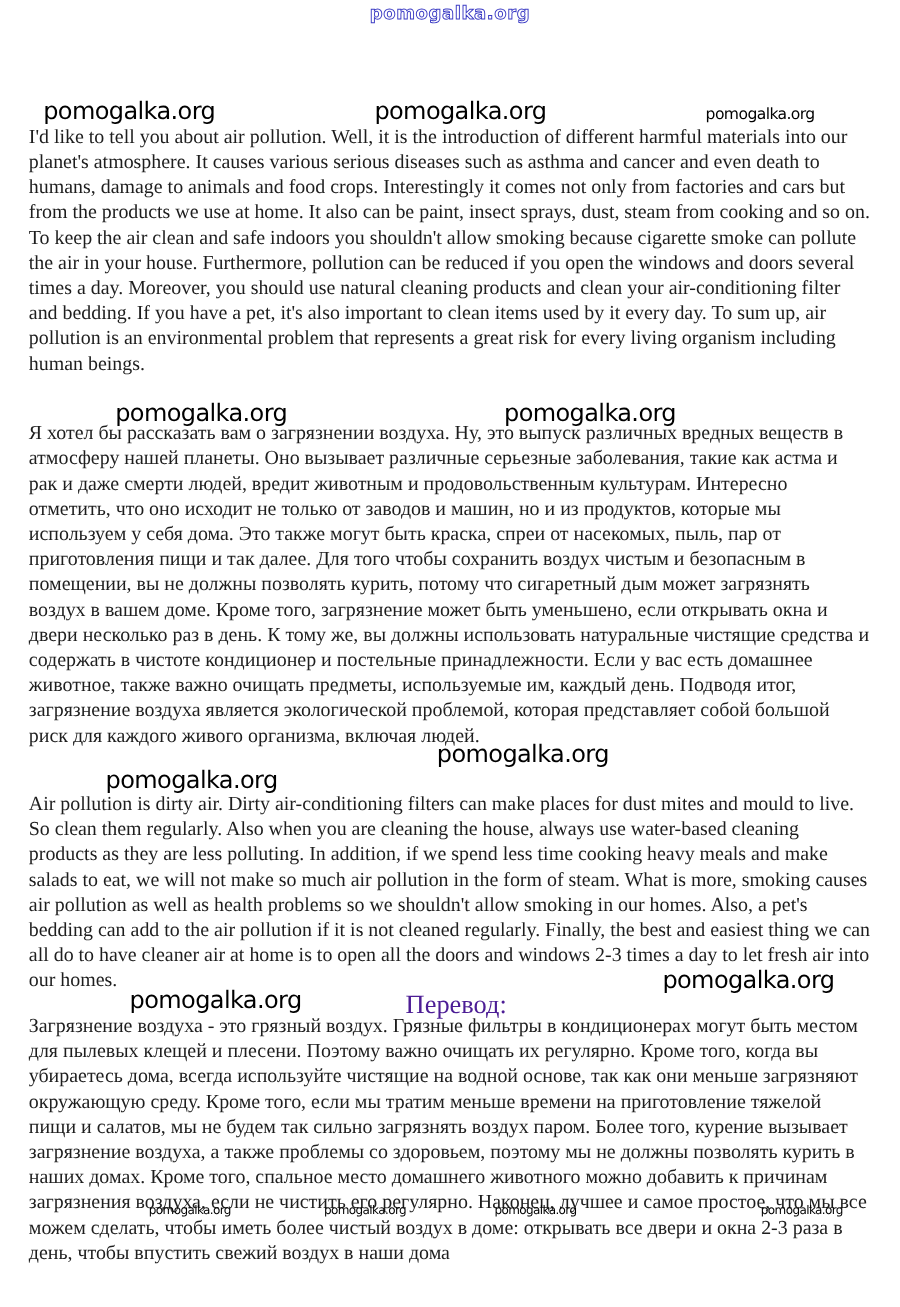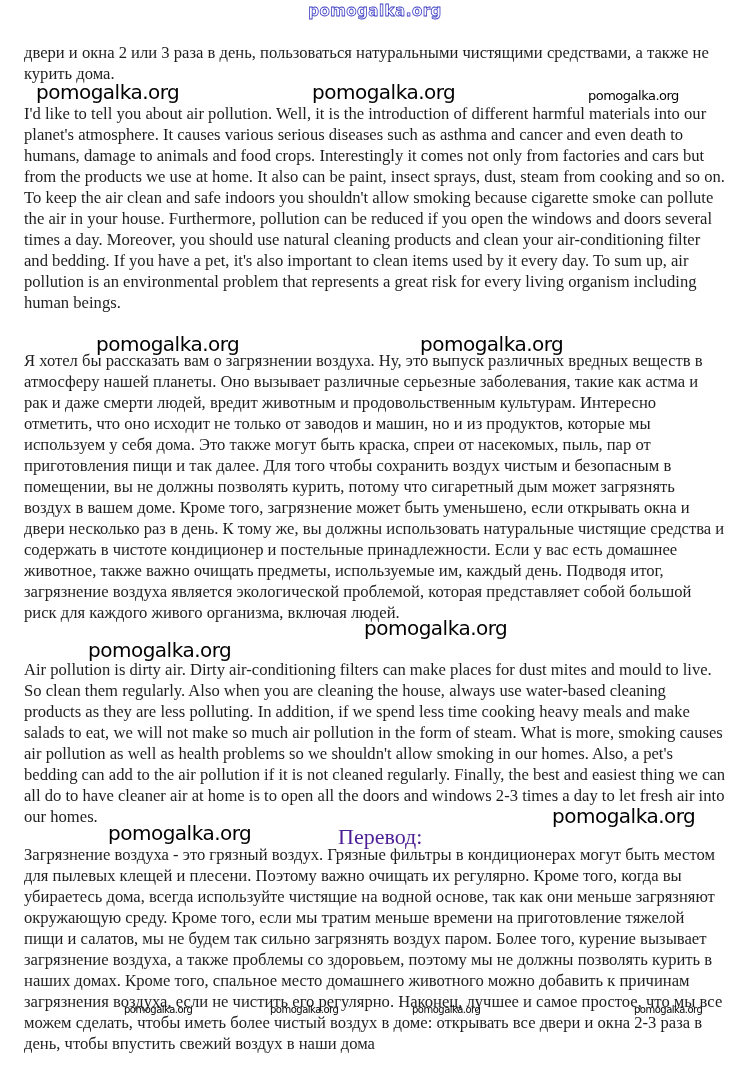--- a/index.html
+++ b/index.html
@@ -26,21 +26,20 @@
       position: absolute; font-family: "Liberation Serif", serif; font-size: 22px; color: #4c1d95;
     }
   </style>
 </head>
 <body>
 
 <div class="page">
 
   <div class="header-logo">pomogalka.org</div>
 
-  <p class="txt" style="top:42px;">двери и окна 2 или 3 раза в день, пользоваться натуральными чистящими средствами, а также не курить дома.</p>
 
   <span class="wm wm-lg" style="left:36px; top:80px;">pomogalka.org</span>
   <span class="wm wm-lg" style="left:312px; top:80px;">pomogalka.org</span>
   <span class="wm wm-sm" style="left:588px; top:88px;">pomogalka.org</span>
 
   <p class="txt" style="top:103px;">I'd like to tell you about air pollution. Well, it is the introduction of different harmful materials into our planet's atmosphere. It causes various serious diseases such as asthma and cancer and even death to humans, damage to animals and food crops. Interestingly it comes not only from factories and cars but from the products we use at home. It also can be paint, insect sprays, dust, steam from cooking and so on. To keep the air clean and safe indoors you shouldn't allow smoking because cigarette smoke can pollute the air in your house. Furthermore, pollution can be reduced if you open the windows and doors several times a day. Moreover, you should use natural cleaning products and clean your air-conditioning filter and bedding. If you have a pet, it's also important to clean items used by it every day. To sum up, air pollution is an environmental problem that represents a great risk for every living organism including human beings.</p>
 
   <span class="wm wm-lg" style="left:96px; top:332px;">pomogalka.org</span>
   <span class="wm wm-lg" style="left:420px; top:332px;">pomogalka.org</span>
 

